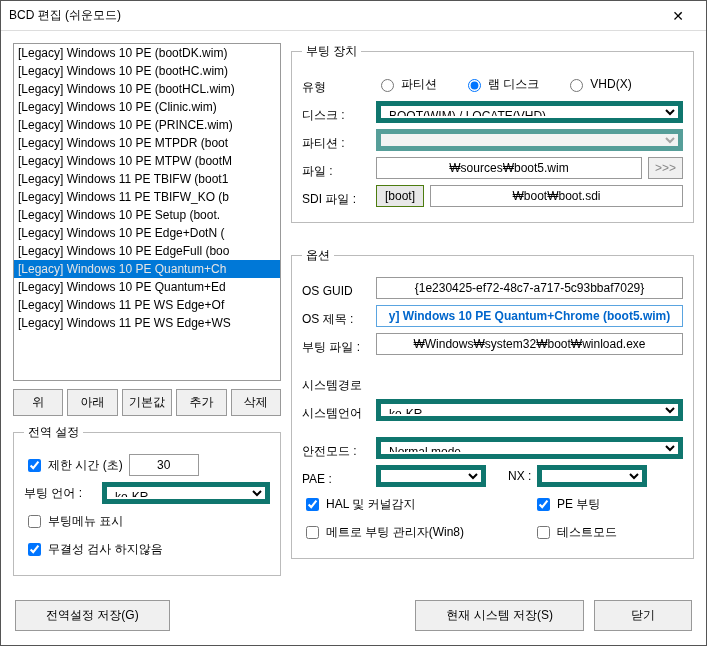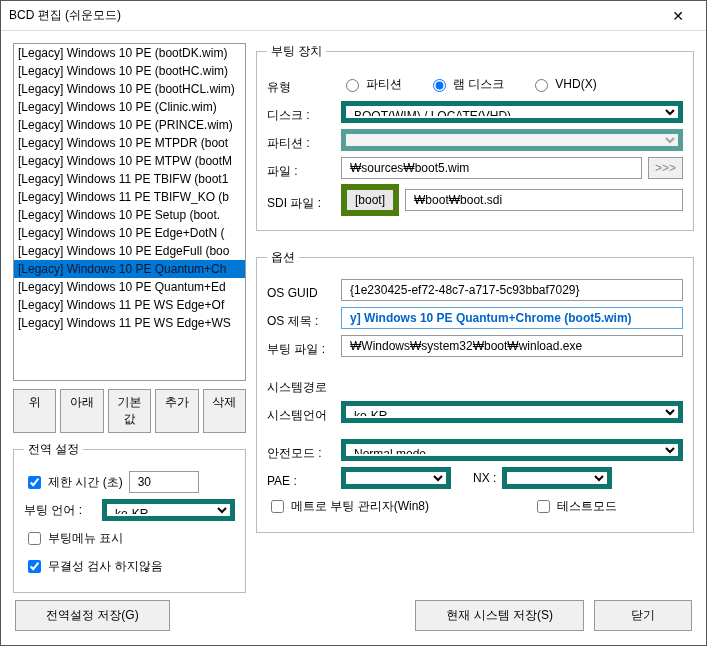--- a/index.html
+++ b/index.html
@@ -1,47 +1,47 @@
 <!DOCTYPE html>
 <html><head>
 <meta charset="utf-8">
 <style>
 * { box-sizing: border-box; font-family: "Malgun Gothic", "Segoe UI", sans-serif; font-size: 12px; }
 body { margin: 0; background: #fff; width: 707px; height: 646px; border: 1px solid #555; position: relative; }
 .titlebar { display: flex; align-items: center; height: 30px; padding: 0 8px; border-bottom: 1px solid #ddd; }
 .titlebar .title { flex: 1; }
 .titlebar .close { width: 40px; text-align: center; font-size: 14px; cursor: pointer; }
 .content { display: flex; padding: 12px; gap: 10px; }
-.left { width: 233px; display: flex; flex-direction: column; gap: 8px; }
-.right { flex: 1; display: flex; flex-direction: column; gap: 18px; }
+.left { width: 268px; display: flex; flex-direction: column; gap: 8px; }
+.right { flex: 1; display: flex; flex-direction: column; gap: 24px; }
 
 .listbox { border: 1px solid #999; height: 338px; overflow: hidden; background: #fff; }
 .listbox .item { padding: 2px 4px; white-space: nowrap; overflow: hidden; cursor: pointer; }
-.listbox .item.selected { background: #0078d7; color: #0f172a; }
+.listbox .item.selected { background: #0078d7; color: #e5e5e5; }
 
 .btn-row { display: flex; gap: 4px; }
 .btn { border: 1px solid #999; background: #f0f0f0; padding: 4px 8px; cursor: pointer; text-align: center; }
 .btn.small { flex: 1; padding: 4px 4px; }
 
 fieldset { border: 1px solid #bbb; margin: 0; padding: 8px 10px 10px 10px; }
 legend { padding: 0 4px; }
 
 .row { display: flex; align-items: center; gap: 6px; margin: 4px 0; min-height: 24px; }
 .row .lbl { width: 68px; flex-shrink: 0; margin-top: 6px; }
 .row .lbl-wide { width: 72px; flex-shrink: 0; }
 
-input[type=text] { border: 1px solid #999; padding: 3px 8px; background: #fff; }
+input[type=text] { border: 1px solid #999; padding: 3px 8px; background: #fff; text-align: center; }
 input[type=text].blue { color: #0066cc; border-color: #5aa4e0; font-weight: bold; }
 select { border: 5px solid #0f766e; padding: 2px 4px; background: #fff; height: 22px; }
 .flex1 { flex: 1; min-width: 0; }
 .radio, .check { display: flex; align-items: center; gap: 4px; cursor: pointer; }
 .check input[type=checkbox] { width: 13px; height: 13px; }
 .check.squarecheck input[type=checkbox] { accent-color: #000; }
 
-.btn-boot { border: 6px solid #4d7c0f; background: #e8e8e8; padding: 3px 8px; cursor: pointer; }
+.btn-boot { border: 1px solid #4d7c0f; background: #e8e8e8; padding: 3px 8px; cursor: pointer; }
 .btn-dots { border: 1px solid #999; background: #f0f0f0; padding: 3px 6px; cursor: pointer; color: #888; }
 
 .footer { position: absolute; left: 0; right: 0; bottom: 0; display: flex; padding: 10px 14px 14px 14px; gap: 10px; align-items: center; }
 .footer .spacer { flex: 1; }
 .footer .fbtn { border: 1px solid #999; background: #f0f0f0; padding: 6px 30px; cursor: pointer; }
 
 .two-col { display: flex; gap: 20px; align-items: center; }
 .two-col > div { display: flex; align-items: center; gap: 6px; }
 </style>
 </head>
@@ -176,20 +176,34 @@
       </div>
       <div class="row">
         <span class="lbl">PAE :</span>
         <select style="width:110px"><option></option></select>
         <span style="width:10px"></span>
         <span>NX :</span>
         <select style="width:110px"><option></option></select>
       </div>
       <div class="row two-col">
         <div>
+            <label class="check">
+              <input type="checkbox" checked="" style="">
+              <span>HAL 및 커널감지</span>
+            </label>
+          </div>
+        <div style="margin-left:auto;width:150px">
+            <label class="check">
+              <input type="checkbox" checked="" style="">
+              <span>PE 부팅</span>
+            </label>
+          </div>
+      </div>
+      <div class="row two-col">
+        <div>
             <label class="check squarecheck">
               <input type="checkbox" style="">
               <span>메트로 부팅 관리자(Win8)</span>
             </label>
           </div>
         <div style="margin-left:auto;width:150px">
             <label class="check squarecheck">
               <input type="checkbox" style="">
               <span>테스트모드</span>
             </label>

